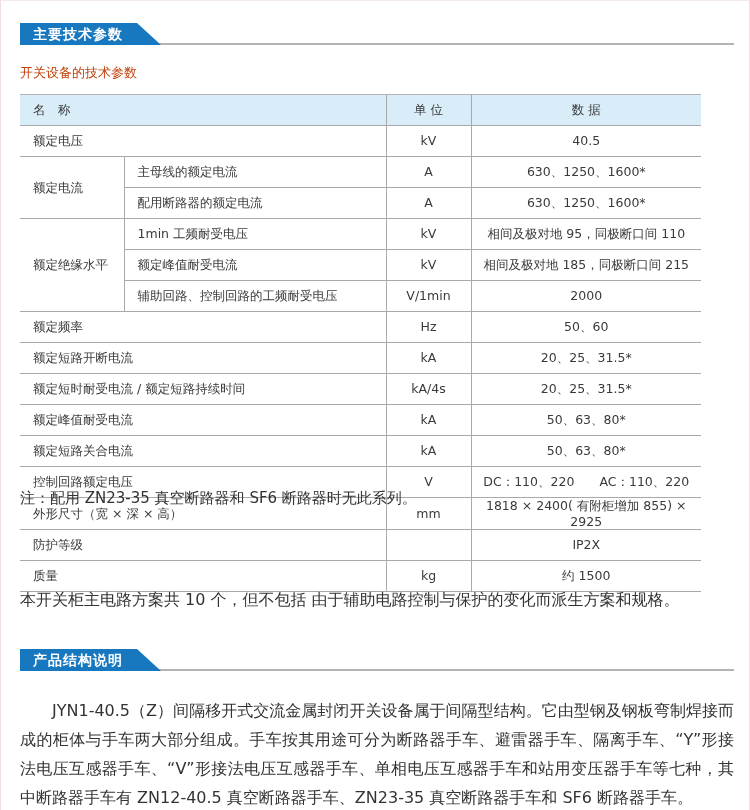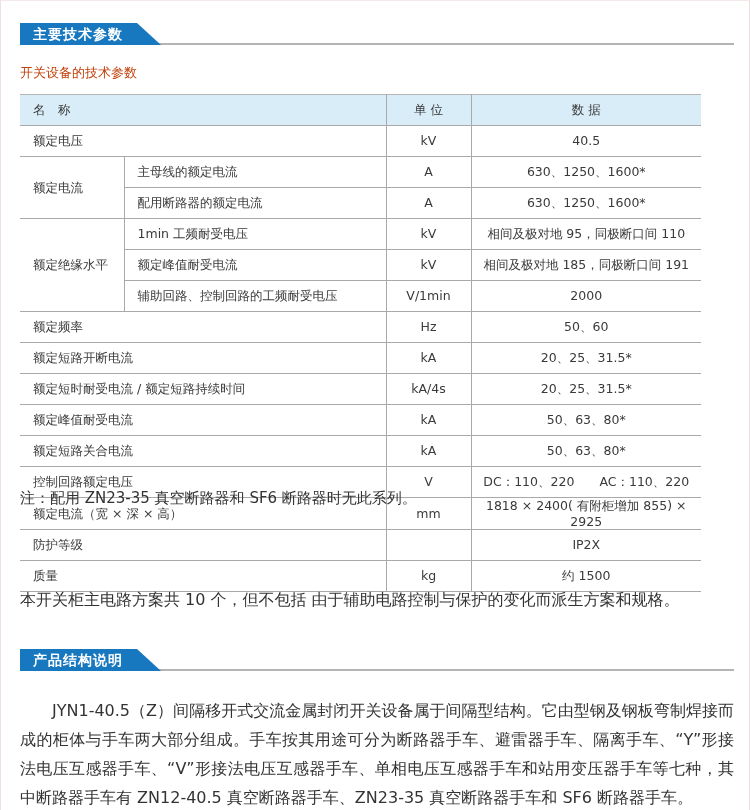--- a/index.html
+++ b/index.html
@@ -99,21 +99,21 @@
         </tr>
         <tr>
           <td class="c-group" rowspan="3">额定绝缘水平</td>
           <td class="c-name bl">1min 工频耐受电压</td>
           <td class="c-unit bl">kV</td>
           <td class="c-data bl">相间及极对地 95，同极断口间 110</td>
         </tr>
         <tr>
           <td class="c-name bl">额定峰值耐受电流</td>
           <td class="c-unit bl">kV</td>
-          <td class="c-data bl">相间及极对地 185，同极断口间 191</td>
+          <td class="c-data bl">相间及极对地 185，同极断口间 215</td>
         </tr>
         <tr>
           <td class="c-name bl">辅助回路、控制回路的工频耐受电压</td>
           <td class="c-unit bl">V/1min</td>
           <td class="c-data bl">2000</td>
         </tr>
         <tr>
           <td class="c-name" colspan="2">额定频率</td>
           <td class="c-unit bl">Hz</td>
           <td class="c-data bl">50、60</td>
@@ -137,21 +137,21 @@
           <td class="c-name" colspan="2">额定短路关合电流</td>
           <td class="c-unit bl">kA</td>
           <td class="c-data bl">50、63、80*</td>
         </tr>
         <tr>
           <td class="c-name" colspan="2">控制回路额定电压</td>
           <td class="c-unit bl">V</td>
           <td class="c-data bl">DC：110、220　　AC：110、220</td>
         </tr>
         <tr>
-          <td class="c-name" colspan="2">额定电流（宽 × 深 × 高）</td>
+          <td class="c-name" colspan="2">外形尺寸（宽 × 深 × 高）</td>
           <td class="c-unit bl">mm</td>
           <td class="c-data bl">1818 × 2400( 有附柜增加 855) × 2925</td>
         </tr>
         <tr>
           <td class="c-name" colspan="2">防护等级</td>
           <td class="c-unit bl"></td>
           <td class="c-data bl">IP2X</td>
         </tr>
         <tr>
           <td class="c-name" colspan="2">质量</td>

